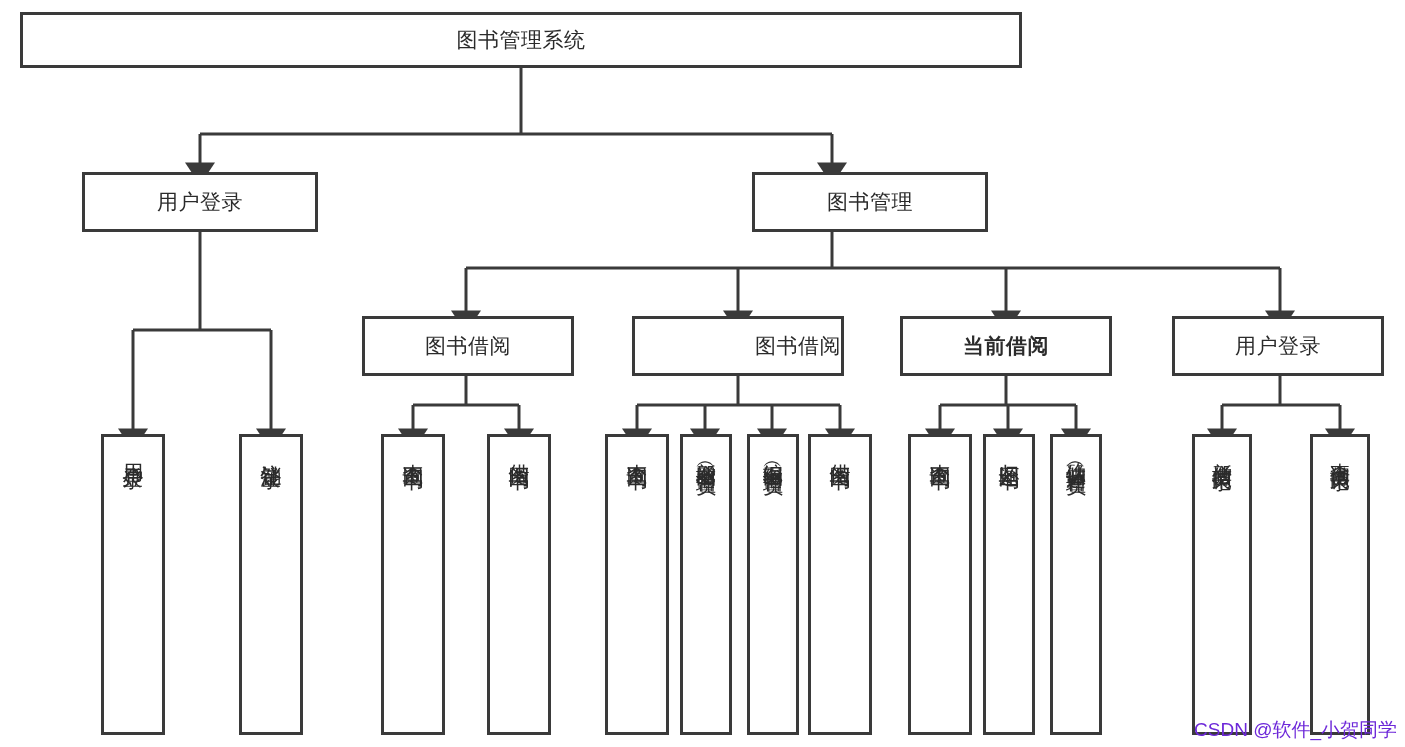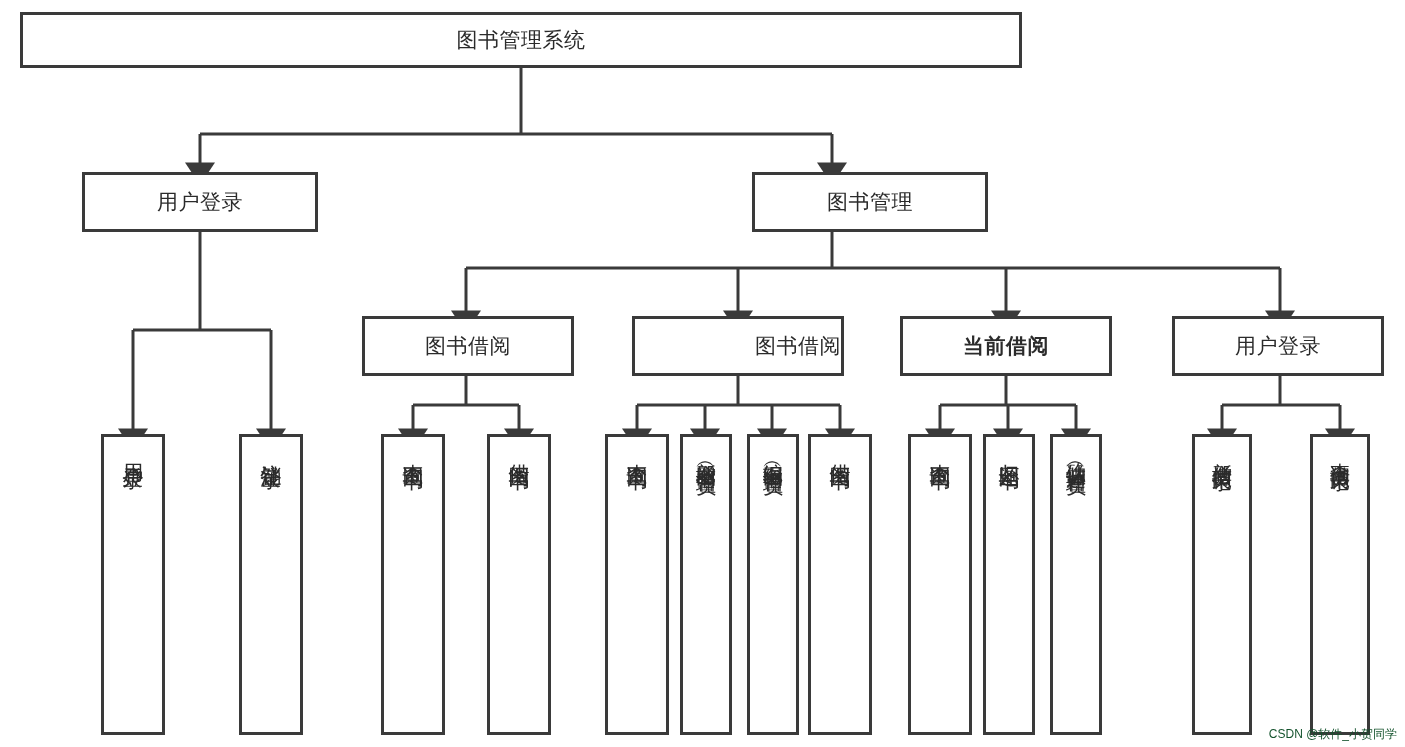--- a/index.html
+++ b/index.html
@@ -59,22 +59,22 @@
     letter-spacing: 2px;
     white-space: nowrap;
   }
   .node.vert.tall .label {
     font-size: 20px;
   }
   #watermark {
     position: absolute;
     right: 8px;
     bottom: 4px;
-    font-size: 12px;
-    color: #14532d;
+    font-size: 19px;
+    color: #6d28d9;
     z-index: 5;
     white-space: nowrap;
     font-family: "Liberation Sans", "DejaVu Sans", sans-serif;
   }
 </style>
 </head>
 <body>
 
 <div id="canvas">
 

